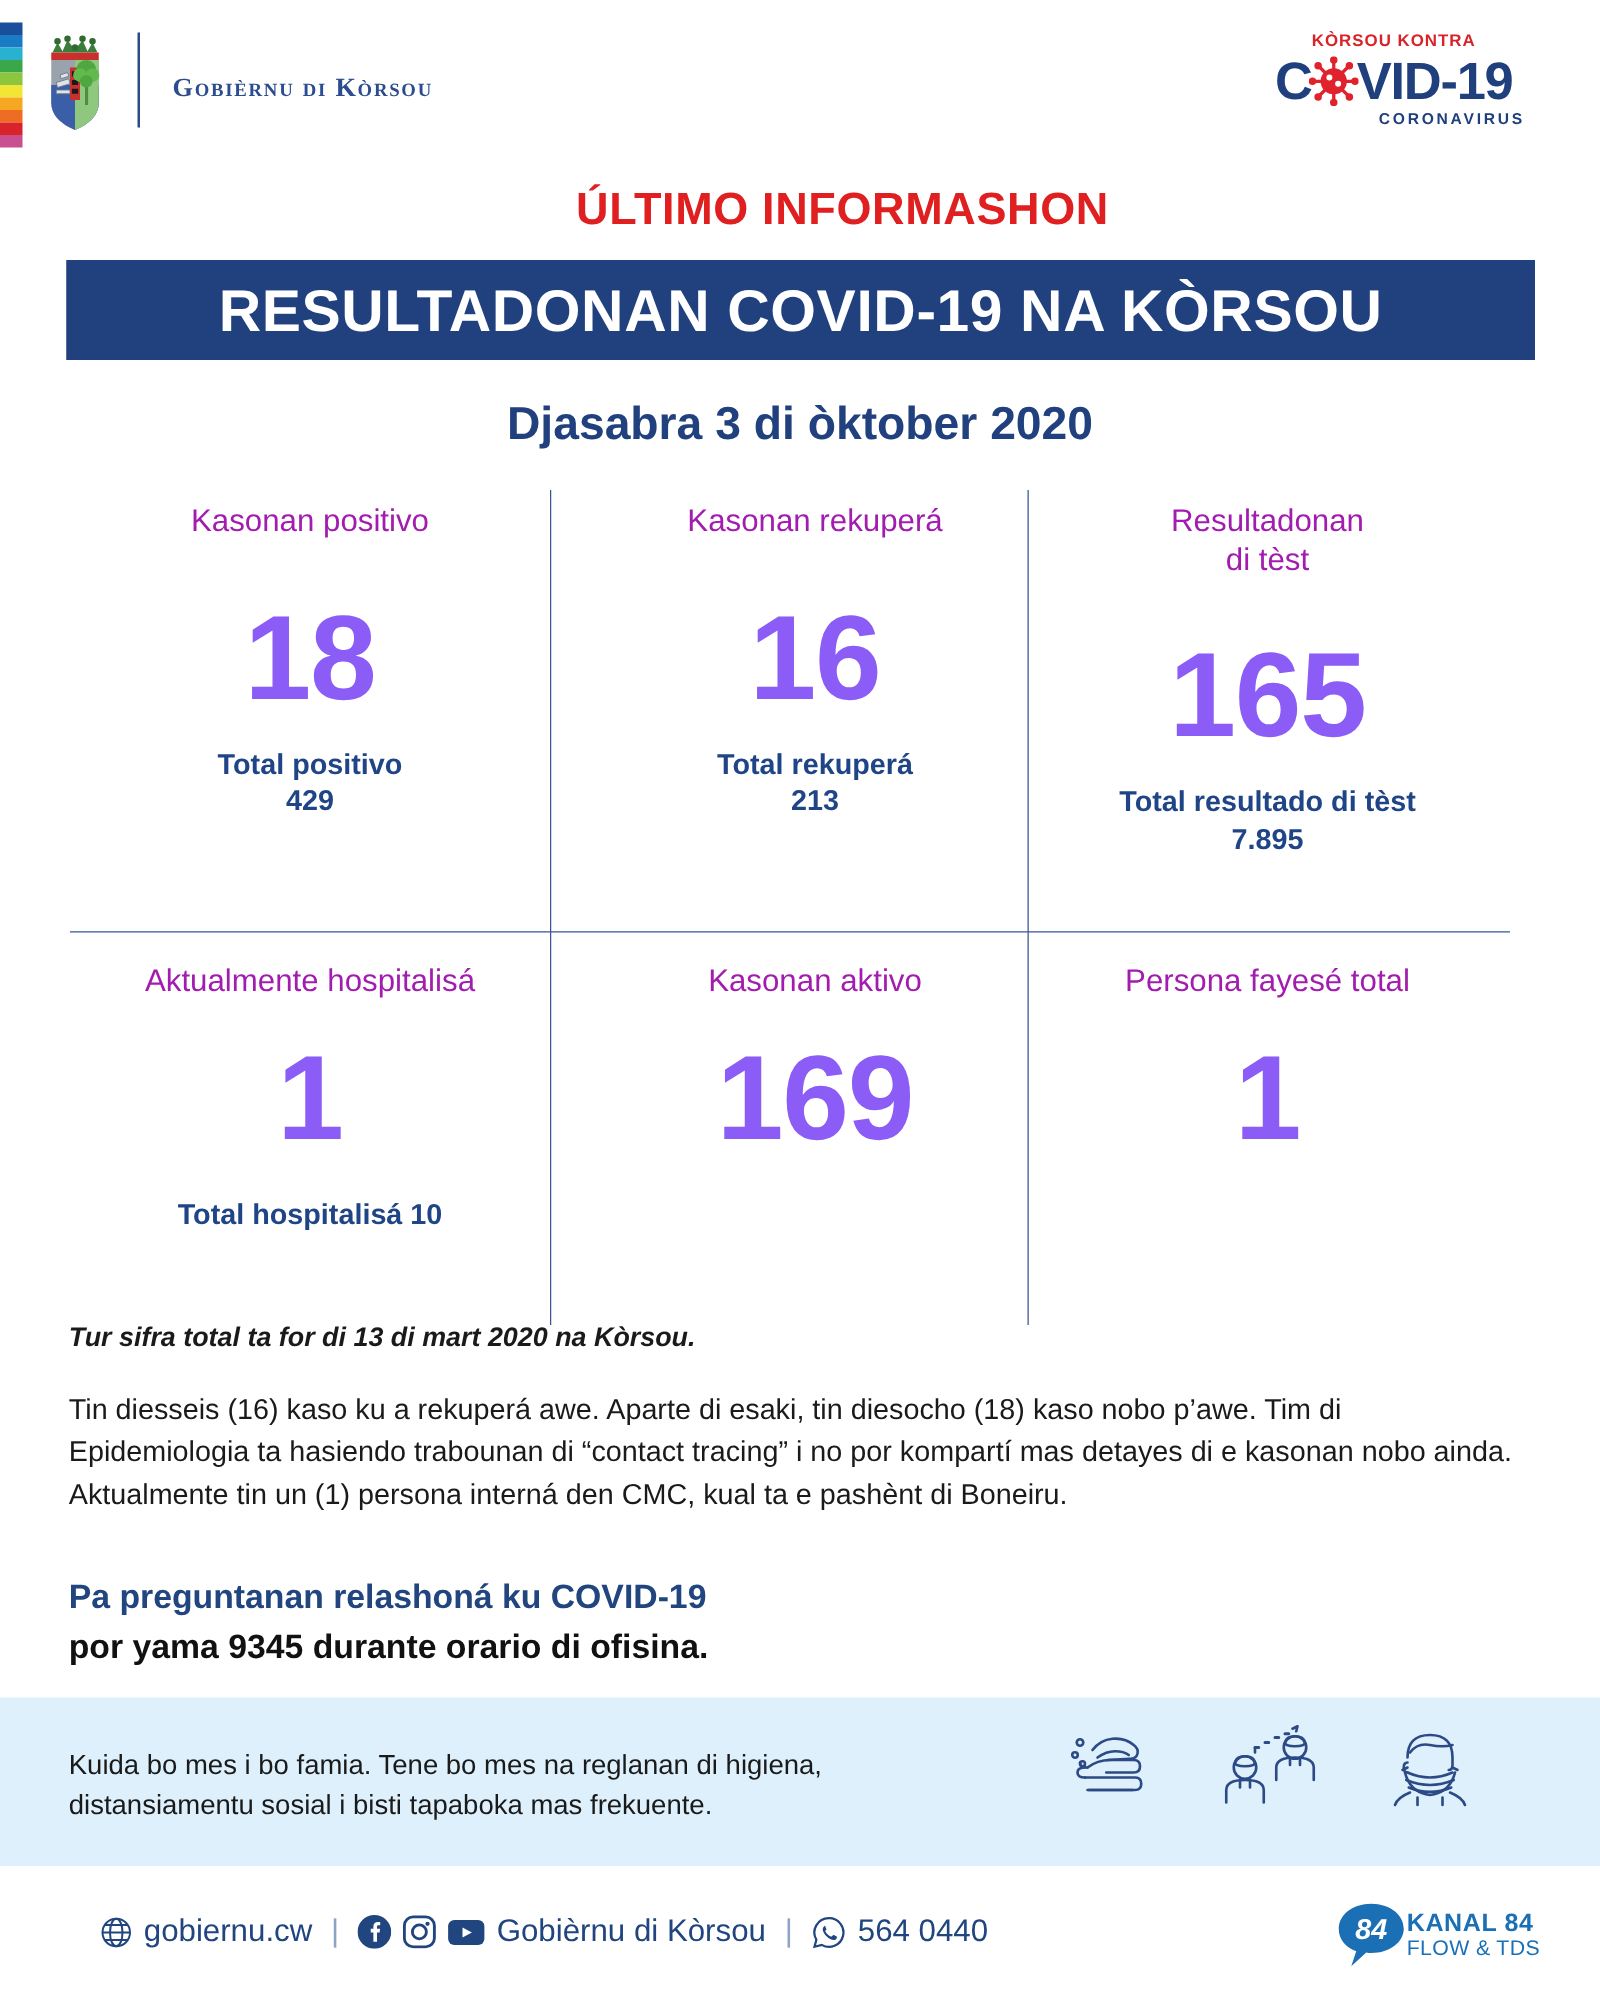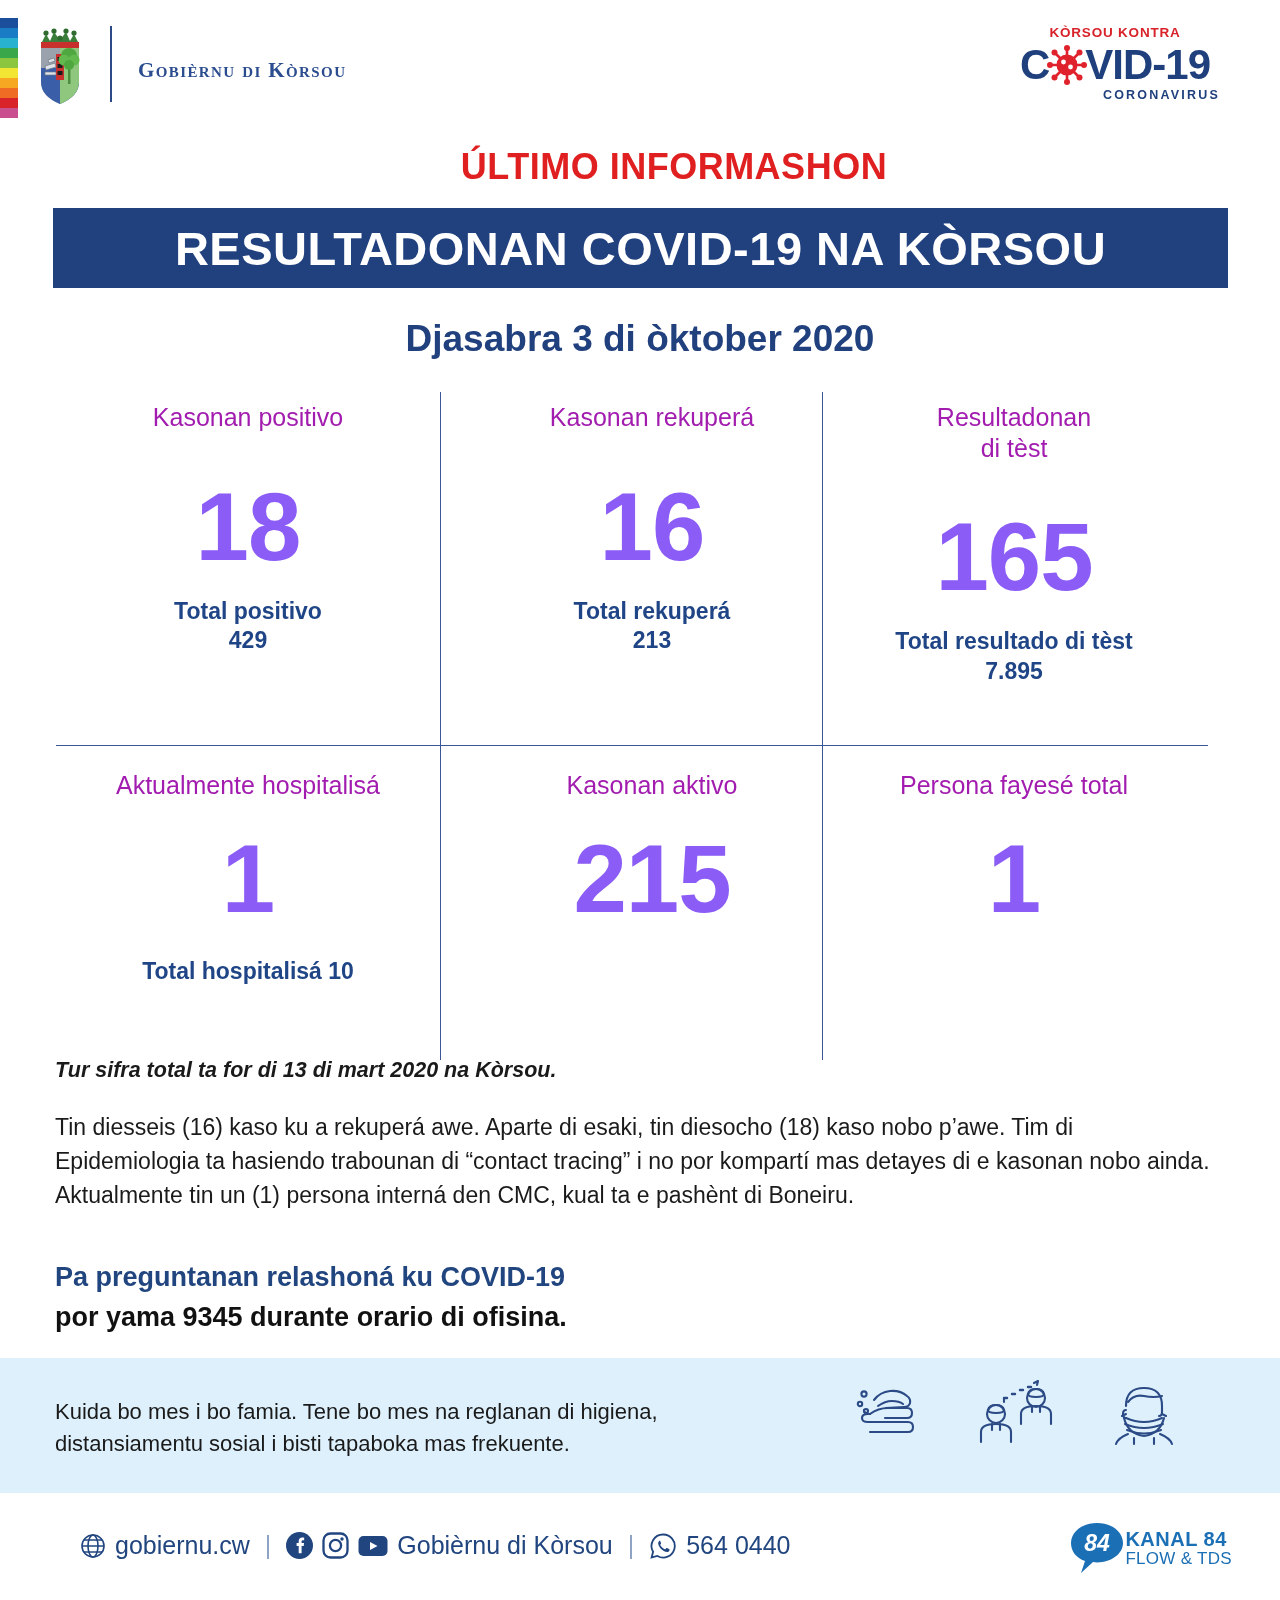--- a/index.html
+++ b/index.html
@@ -299,21 +299,21 @@
     </div>
 
     <div class="cell r2 c1">
       <div class="stat-label">Aktualmente hospitalisá</div>
       <div class="stat-value">1</div>
       <div class="stat-sub">Total hospitalisá 10</div>
     </div>
 
     <div class="cell r2 c2">
       <div class="stat-label">Kasonan aktivo</div>
-      <div class="stat-value">215</div>
+      <div class="stat-value">169</div>
       <div class="stat-sub"></div>
     </div>
 
     <div class="cell r2 c3">
       <div class="stat-label">Persona fayesé total</div>
       <div class="stat-value">1</div>
       <div class="stat-sub"></div>
     </div>
   </div>
 

